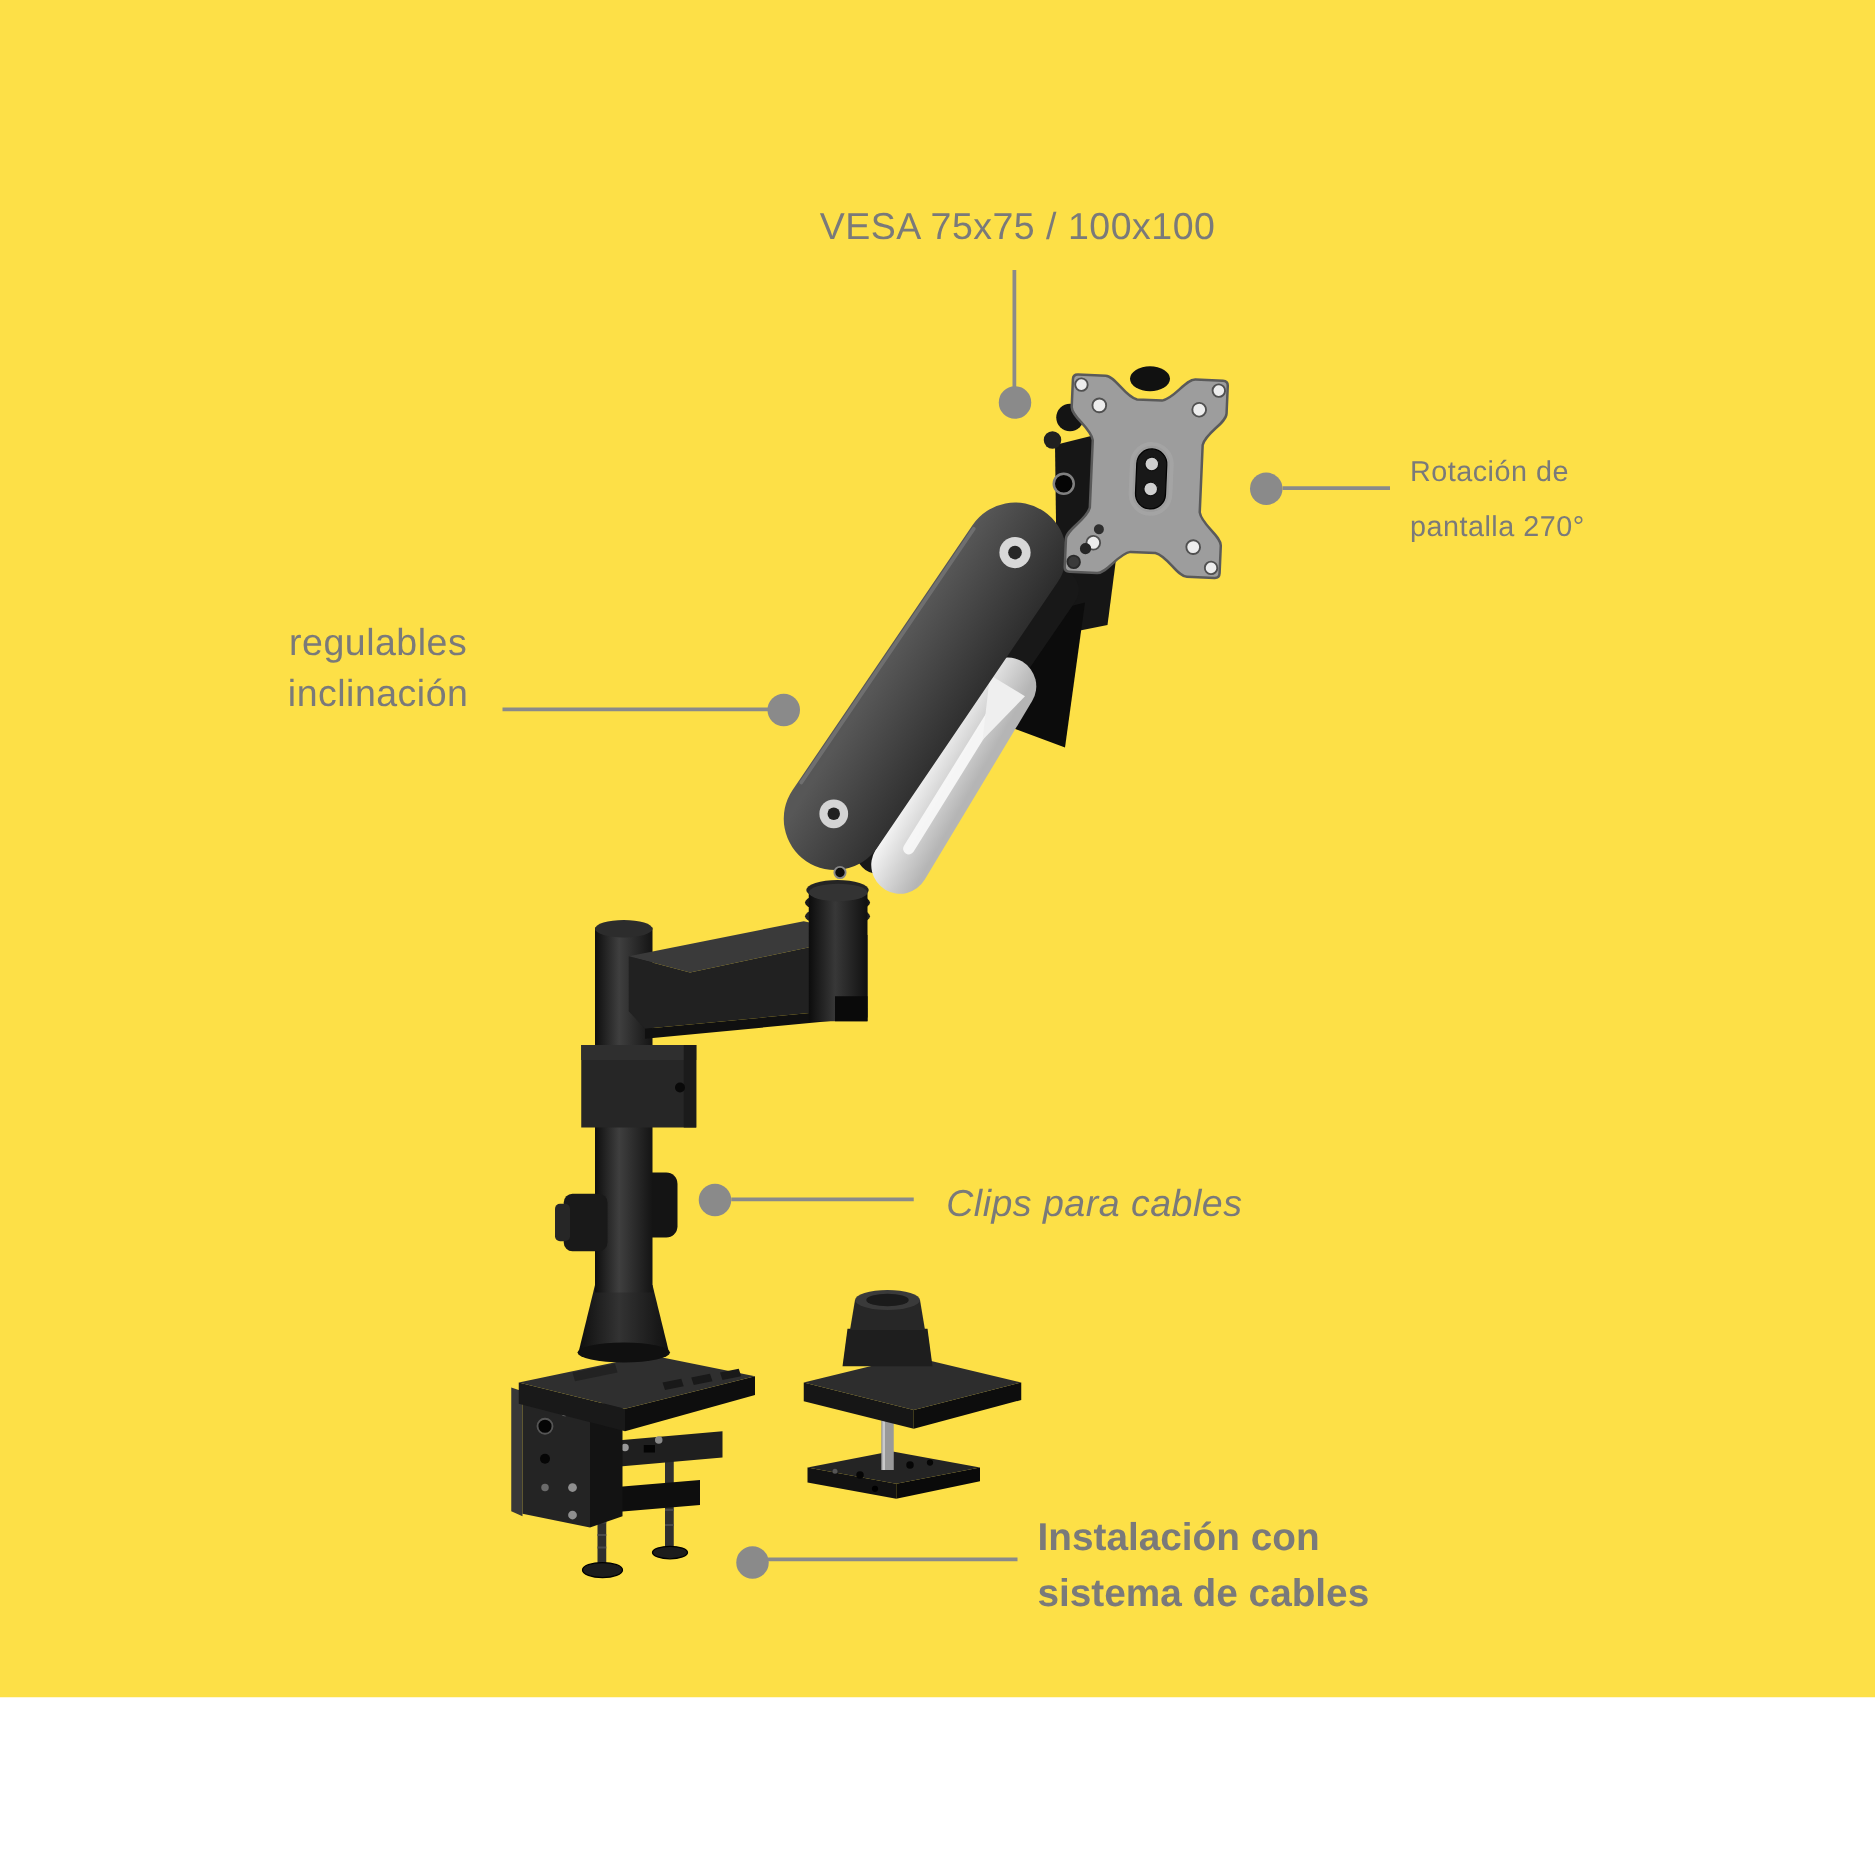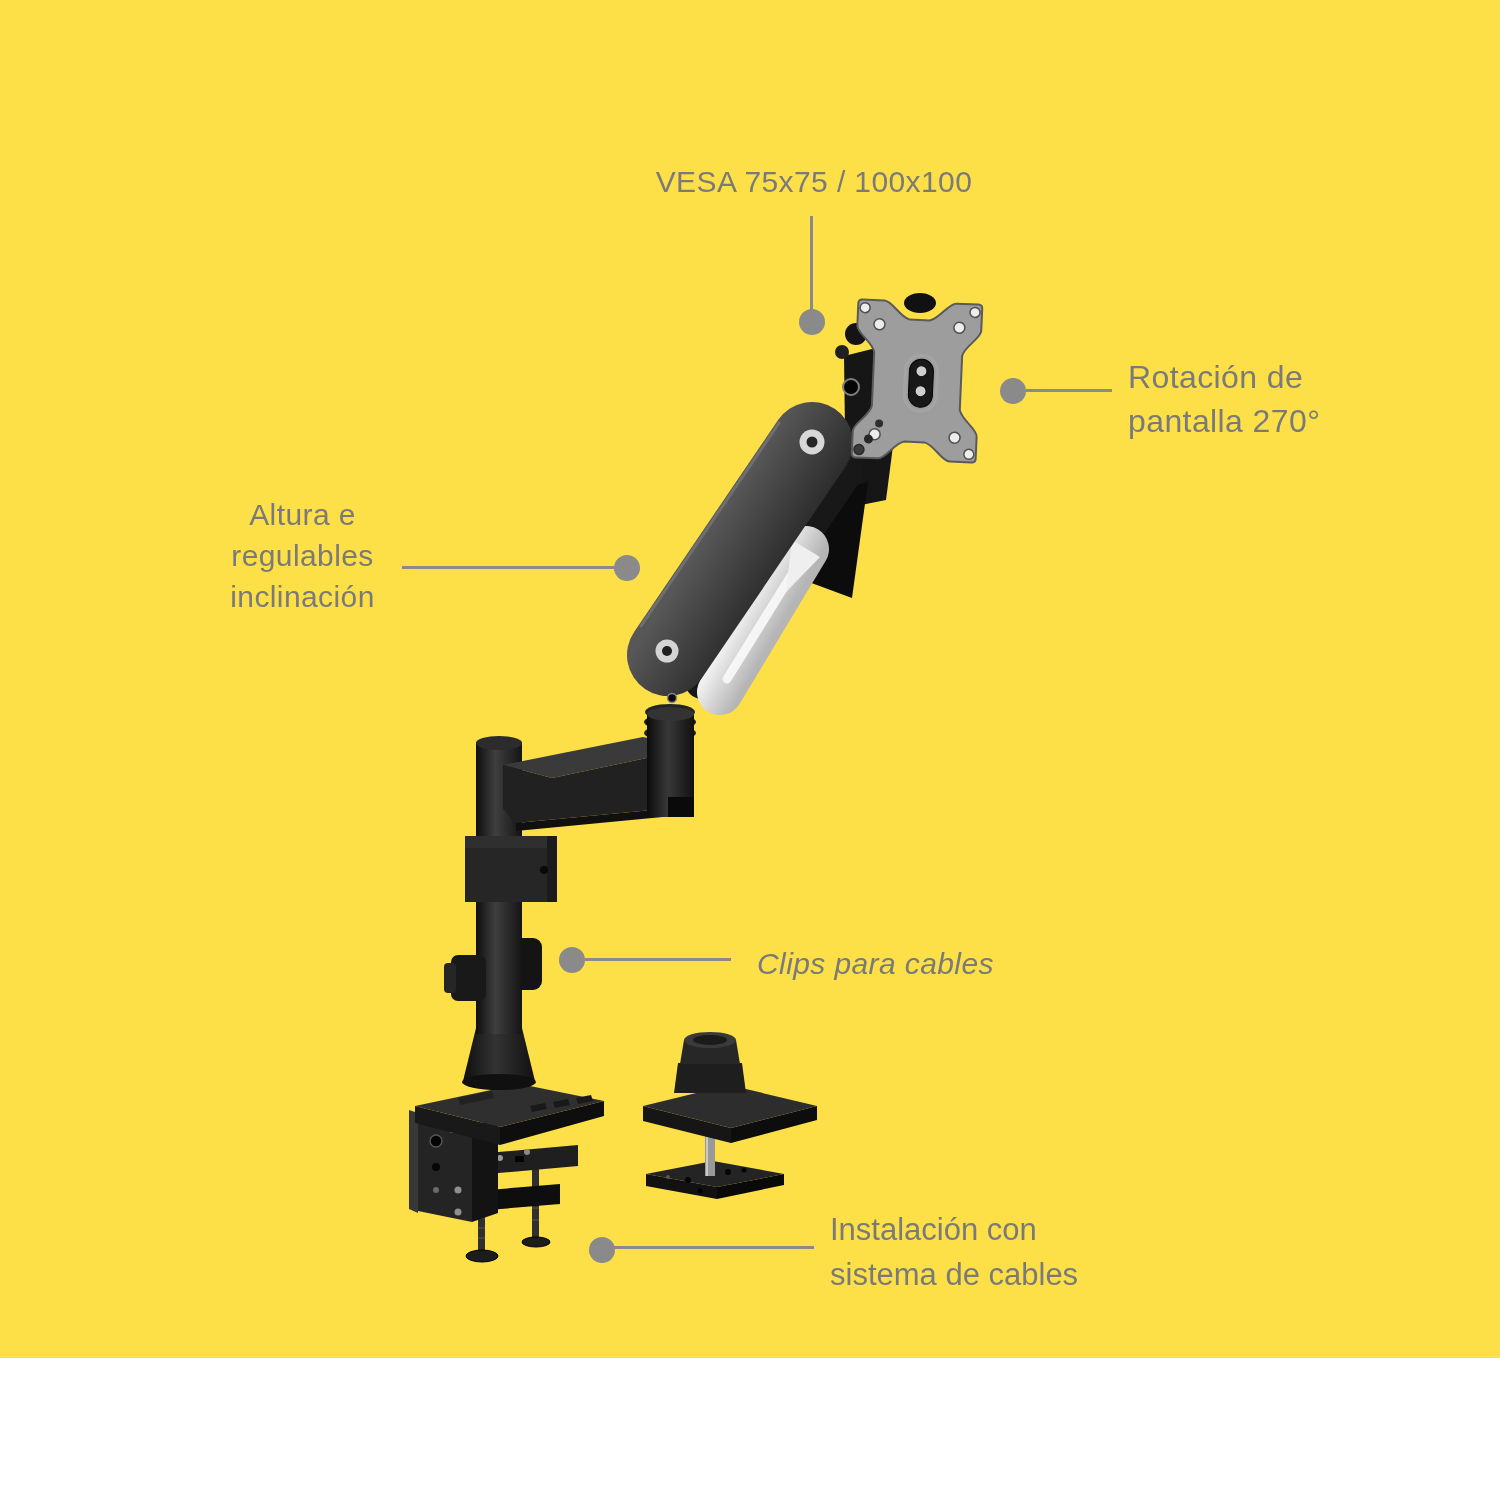--- a/index.html
+++ b/index.html
@@ -8,30 +8,30 @@
   #art{position:absolute;left:0;top:0;width:1500px;height:1500px;}
   .label{position:absolute;color:#7a7a7a;font-size:30px;font-weight:500;line-height:41px;letter-spacing:.4px;}
   .label.center{text-align:center;}
   .dot{position:absolute;width:26px;height:26px;border-radius:50%;background:#8a8a8a;}
   .cline{position:absolute;background:#8a8a8a;}
   #label-vesa{left:564px;top:161px;width:500px;text-align:center;}
   #line-vesa{left:810px;top:216px;width:3px;height:94px;}
   #dot-vesa{left:799px;top:309px;}
   #dot-rotation{left:1000px;top:378px;}
   #line-rotation{left:1026px;top:389px;width:86px;height:3px;}
-  #label-rotation{left:1128px;top:355px;font-size:32px;line-height:44px;}
+  #label-rotation{left:1128px;top:355px;font-size:23px;line-height:44px;}
   #label-height{left:150px;top:494px;width:305px;}
   #line-height{left:402px;top:566px;width:213px;height:3px;}
   #dot-height{left:614px;top:555px;}
   #dot-cables{left:559px;top:947px;}
   #line-cables{left:585px;top:958px;width:146px;height:3px;}
   #label-cables{left:757px;top:943px;font-style:italic;}
   #dot-install{left:589px;top:1237px;}
   #line-install{left:614px;top:1246px;width:200px;height:3px;}
-  #label-install{left:830px;top:1207px;font-size:31px;line-height:45px;font-weight:400;letter-spacing:0;}
+  #label-install{left:830px;top:1207px;font-size:31px;line-height:45px;font-weight:700;letter-spacing:0;}
 </style>
 </head>
 <body>
 
 <div id="canvas">
 
   <svg id="art" viewBox="0 0 1500 1500" aria-hidden="true">
     <defs>
       <linearGradient id="gPole" gradientUnits="userSpaceOnUse" x1="476" y1="0" x2="522" y2="0">
         <stop offset="0" stop-color="#0e0e0e"></stop>
@@ -207,21 +207,20 @@
   <div class="dot" id="dot-vesa"></div>
 
   <div class="dot" id="dot-rotation"></div>
   <div class="cline" id="line-rotation"></div>
   <div class="label" id="label-rotation">
     <div>Rotación de</div>
     <div>pantalla 270°</div>
   </div>
 
   <div class="label center" id="label-height">
-    <div>Altura e</div>
     <div>regulables</div>
     <div>inclinación</div>
   </div>
   <div class="cline" id="line-height"></div>
   <div class="dot" id="dot-height"></div>
 
   <div class="dot" id="dot-cables"></div>
   <div class="cline" id="line-cables"></div>
   <div class="label" id="label-cables">
     <div>Clips para cables</div>

